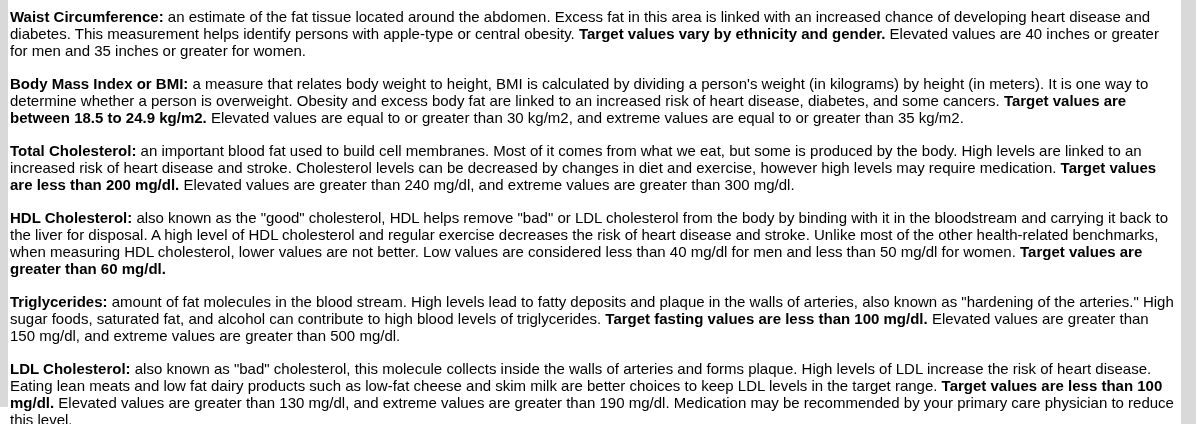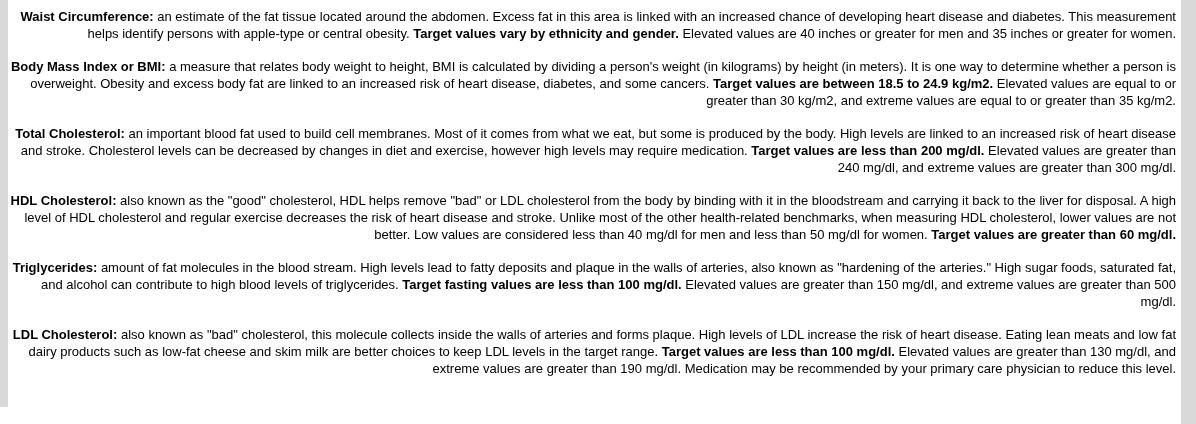--- a/index.html
+++ b/index.html
@@ -20,24 +20,24 @@
   .edge-right { right: 0; width: 15px; height: 424px; }
   .content {
     position: absolute;
     left: 8px;
     top: 0;
     right: 15px;
     padding: 8px 5px 0 2px;
   }
   p.def {
     margin: 0 0 16px 0;
-    font-size: 13px;
+    font-size: 15px;
     line-height: 17px;
     color: #000000;
-    text-align: right;
+    text-align: left;
   }
   p.def b { font-weight: bold; }
 </style>
 </head>
 <body>
 
 <div class="edge-strip edge-left"></div>
 <div class="edge-strip edge-right"></div>
 
 <div class="content">

